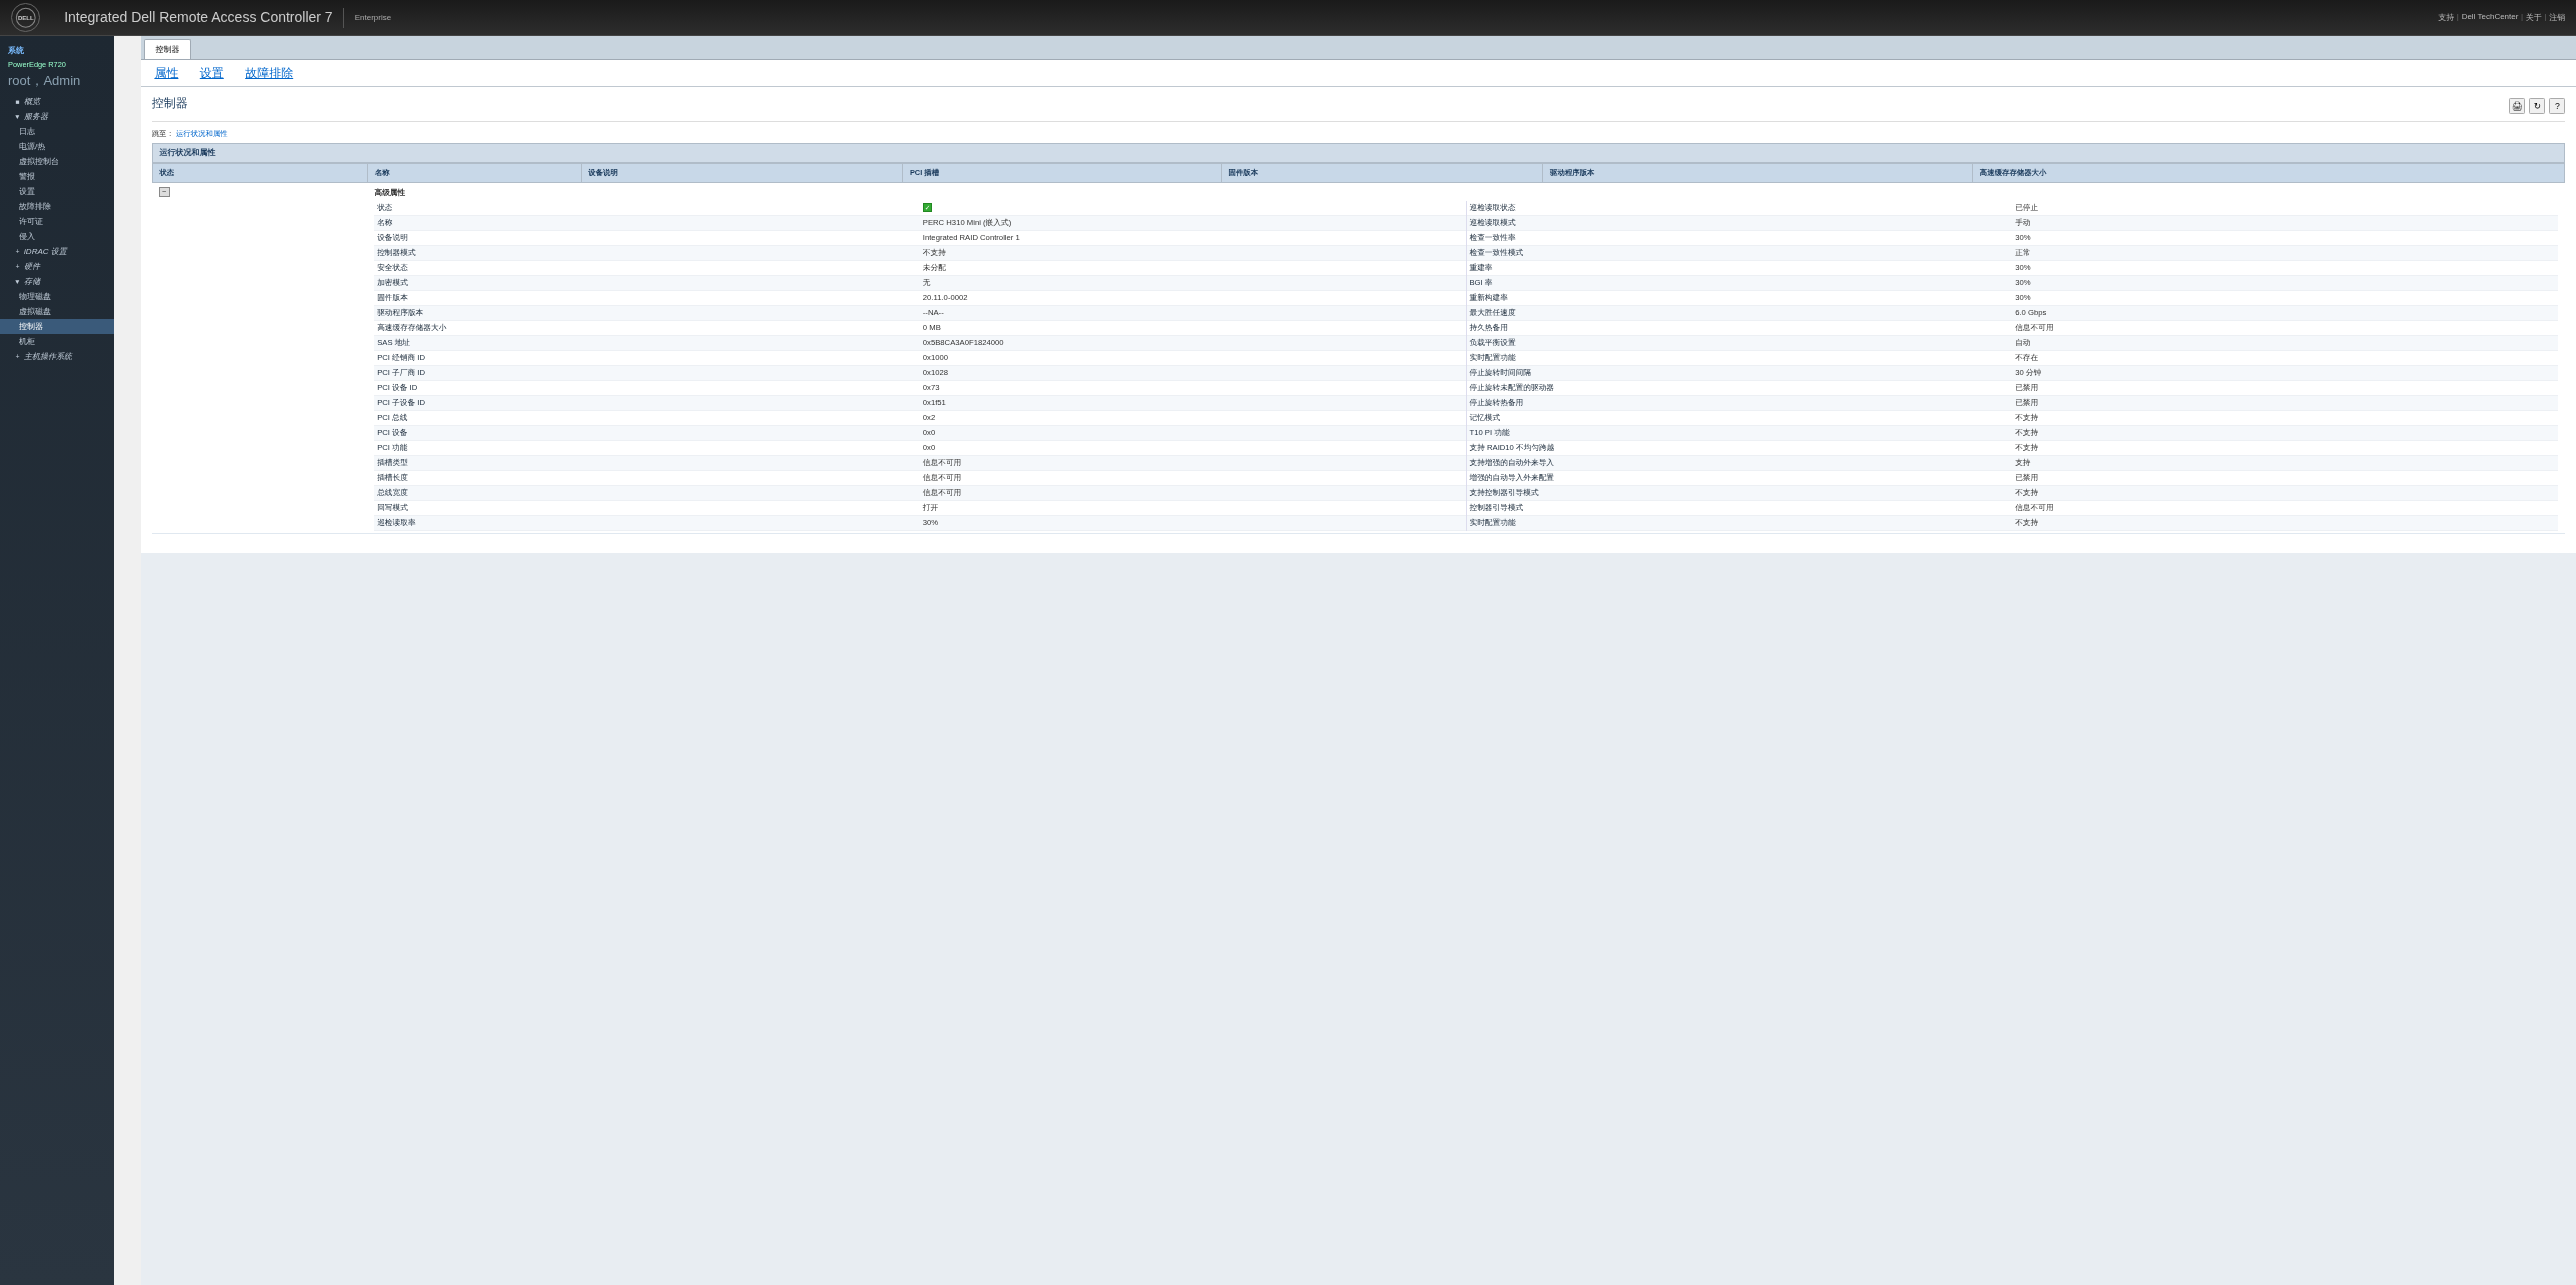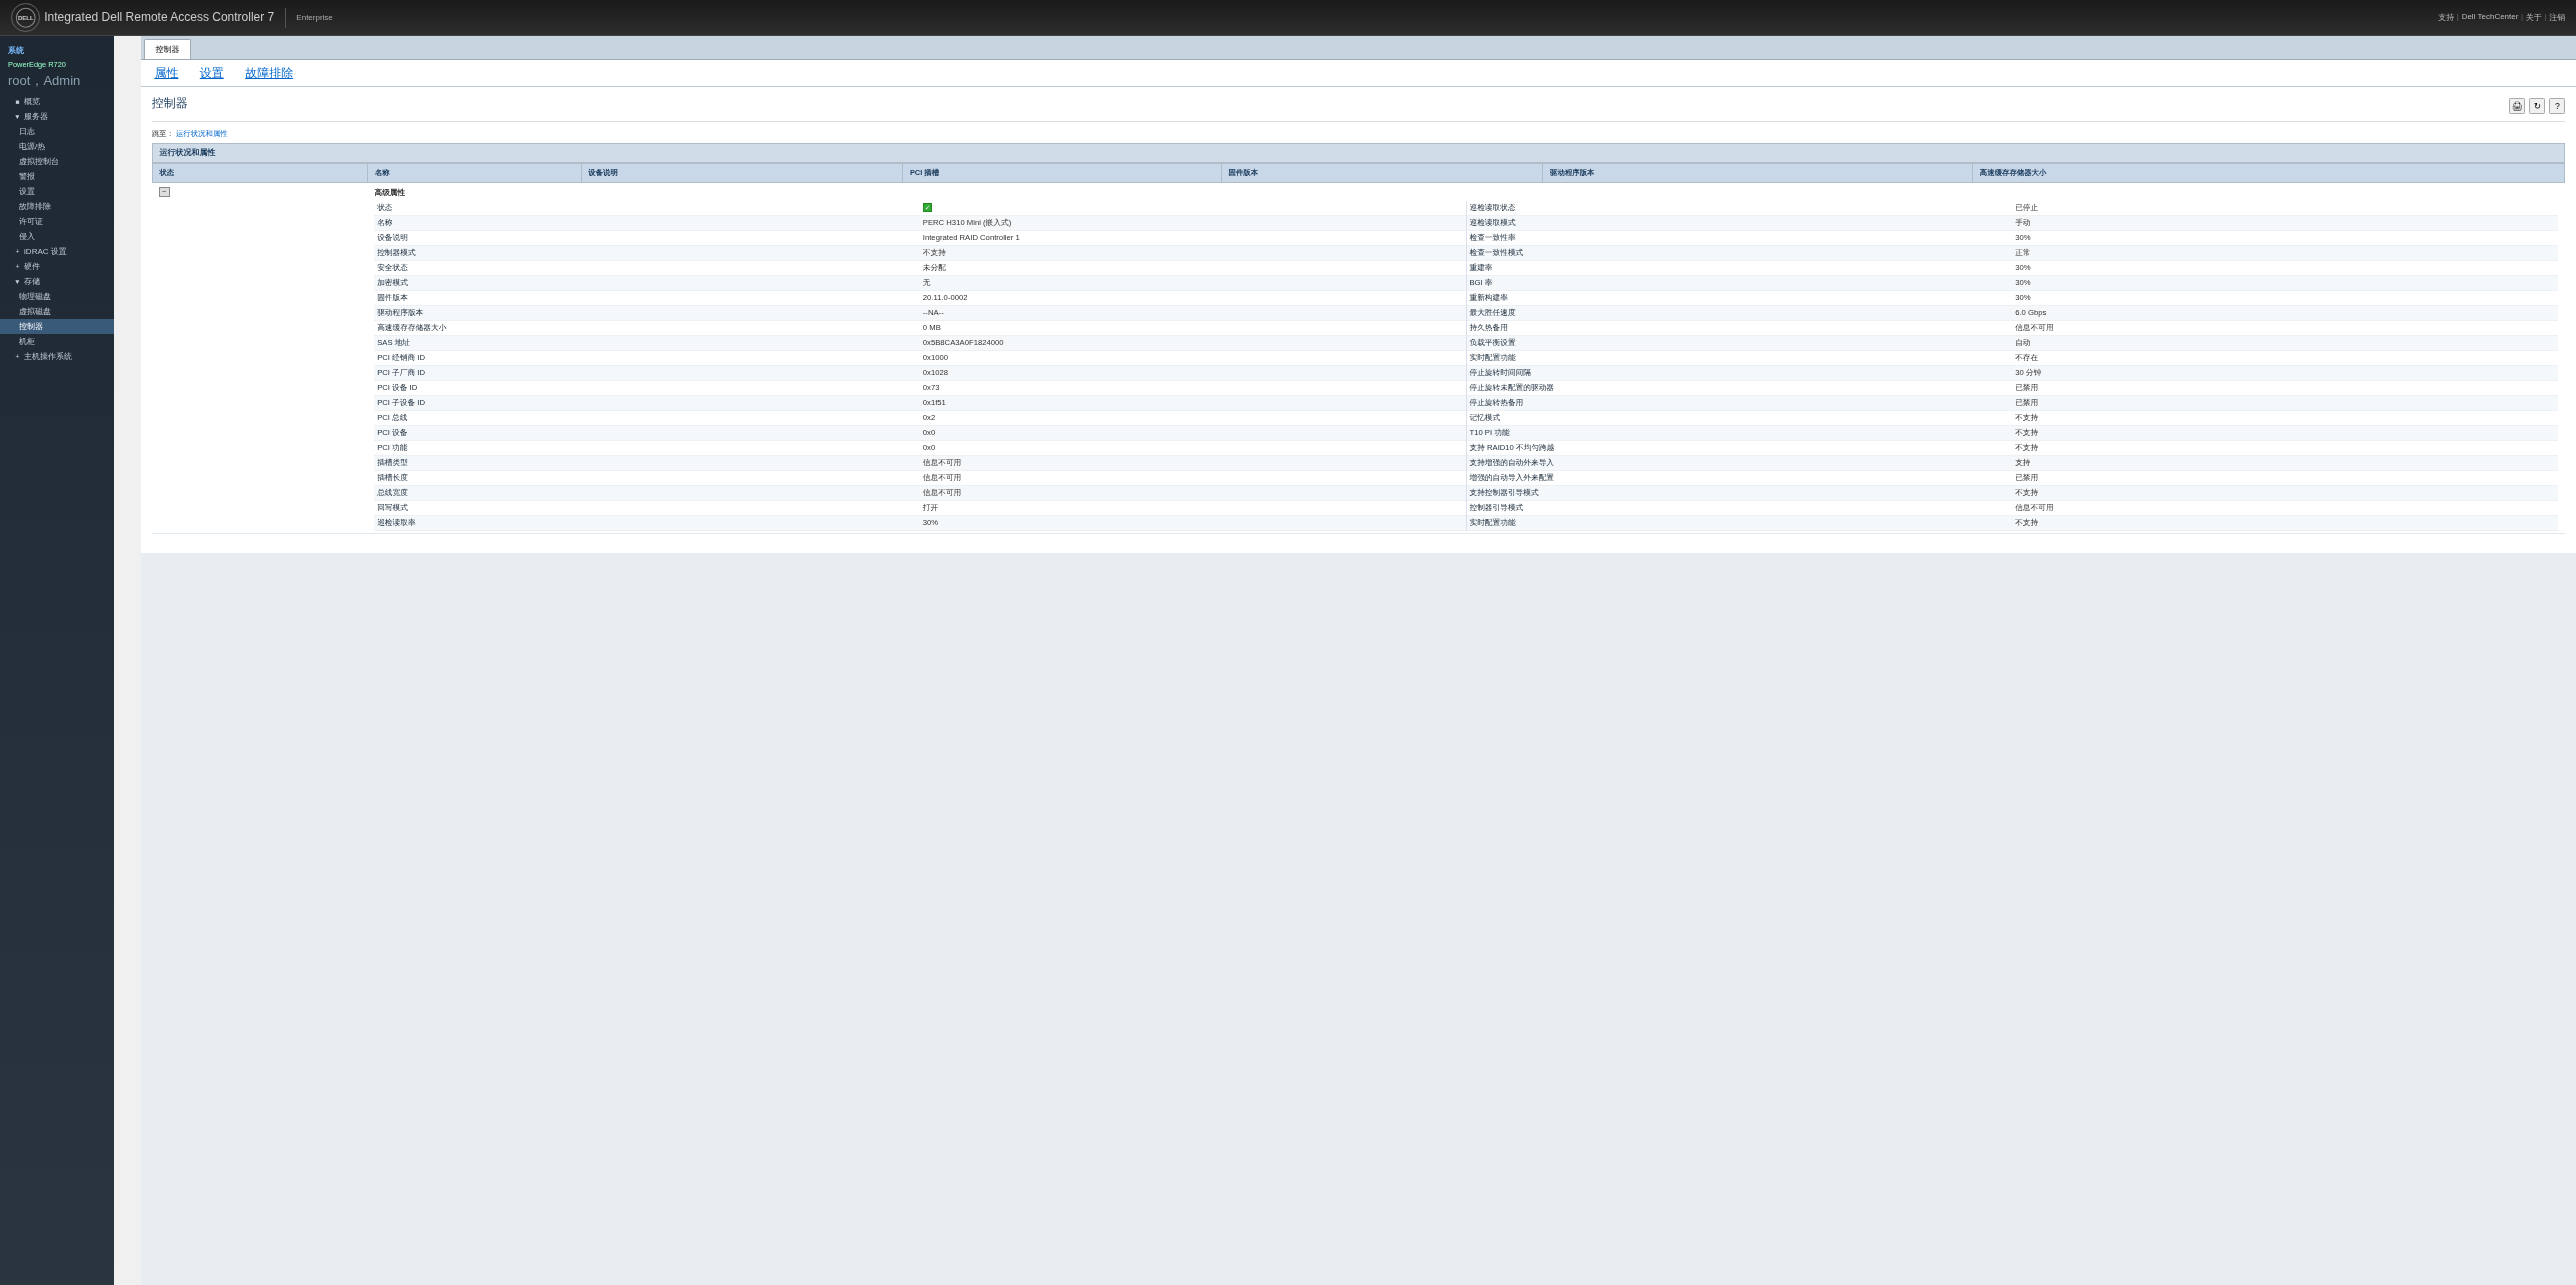--- a/index.html
+++ b/index.html
@@ -22,22 +22,22 @@
       display: flex;
       align-items: center;
       justify-content: center;
       color: #fff;
       font-size: 6.7px;
       font-weight: bold;
       flex-shrink: 0;
     }
     .header-title {
       color: #ccc;
-      font-size: 12px;
-      margin-left: 4px;
+      font-size: 14px;
+      margin-left: 24px;
       line-height: 1.4;
     }
     .header-divider {
       width: 0.7px;
       height: 20px;
       background: #555;
       margin: 0 10.7px;
     }
     .header-edition {
       color: #aaa;
@@ -77,21 +77,21 @@
     .sidebar-item {
       padding: 2px 5.4px 2px 8px;
       color: #c0ccd8;
       cursor: pointer;
       font-size: 8px;
       display: flex;
       align-items: center;
       gap: 2.7px;
     }
     .sidebar-item.active { background: #3a5a7a; color: #fff; }
-    .sidebar-item.indent1 { padding-left: 13.4px; }
+    .sidebar-item.indent1 { padding-left: 13.4px; font-style: italic; }
     .sidebar-item.indent2 { padding-left: 19px; }
     .sidebar-expand {
       width: 8px;
       height: 8px;
       display: inline-flex;
       align-items: center;
       justify-content: center;
       font-size: 6.7px;
       flex-shrink: 0;
     }

